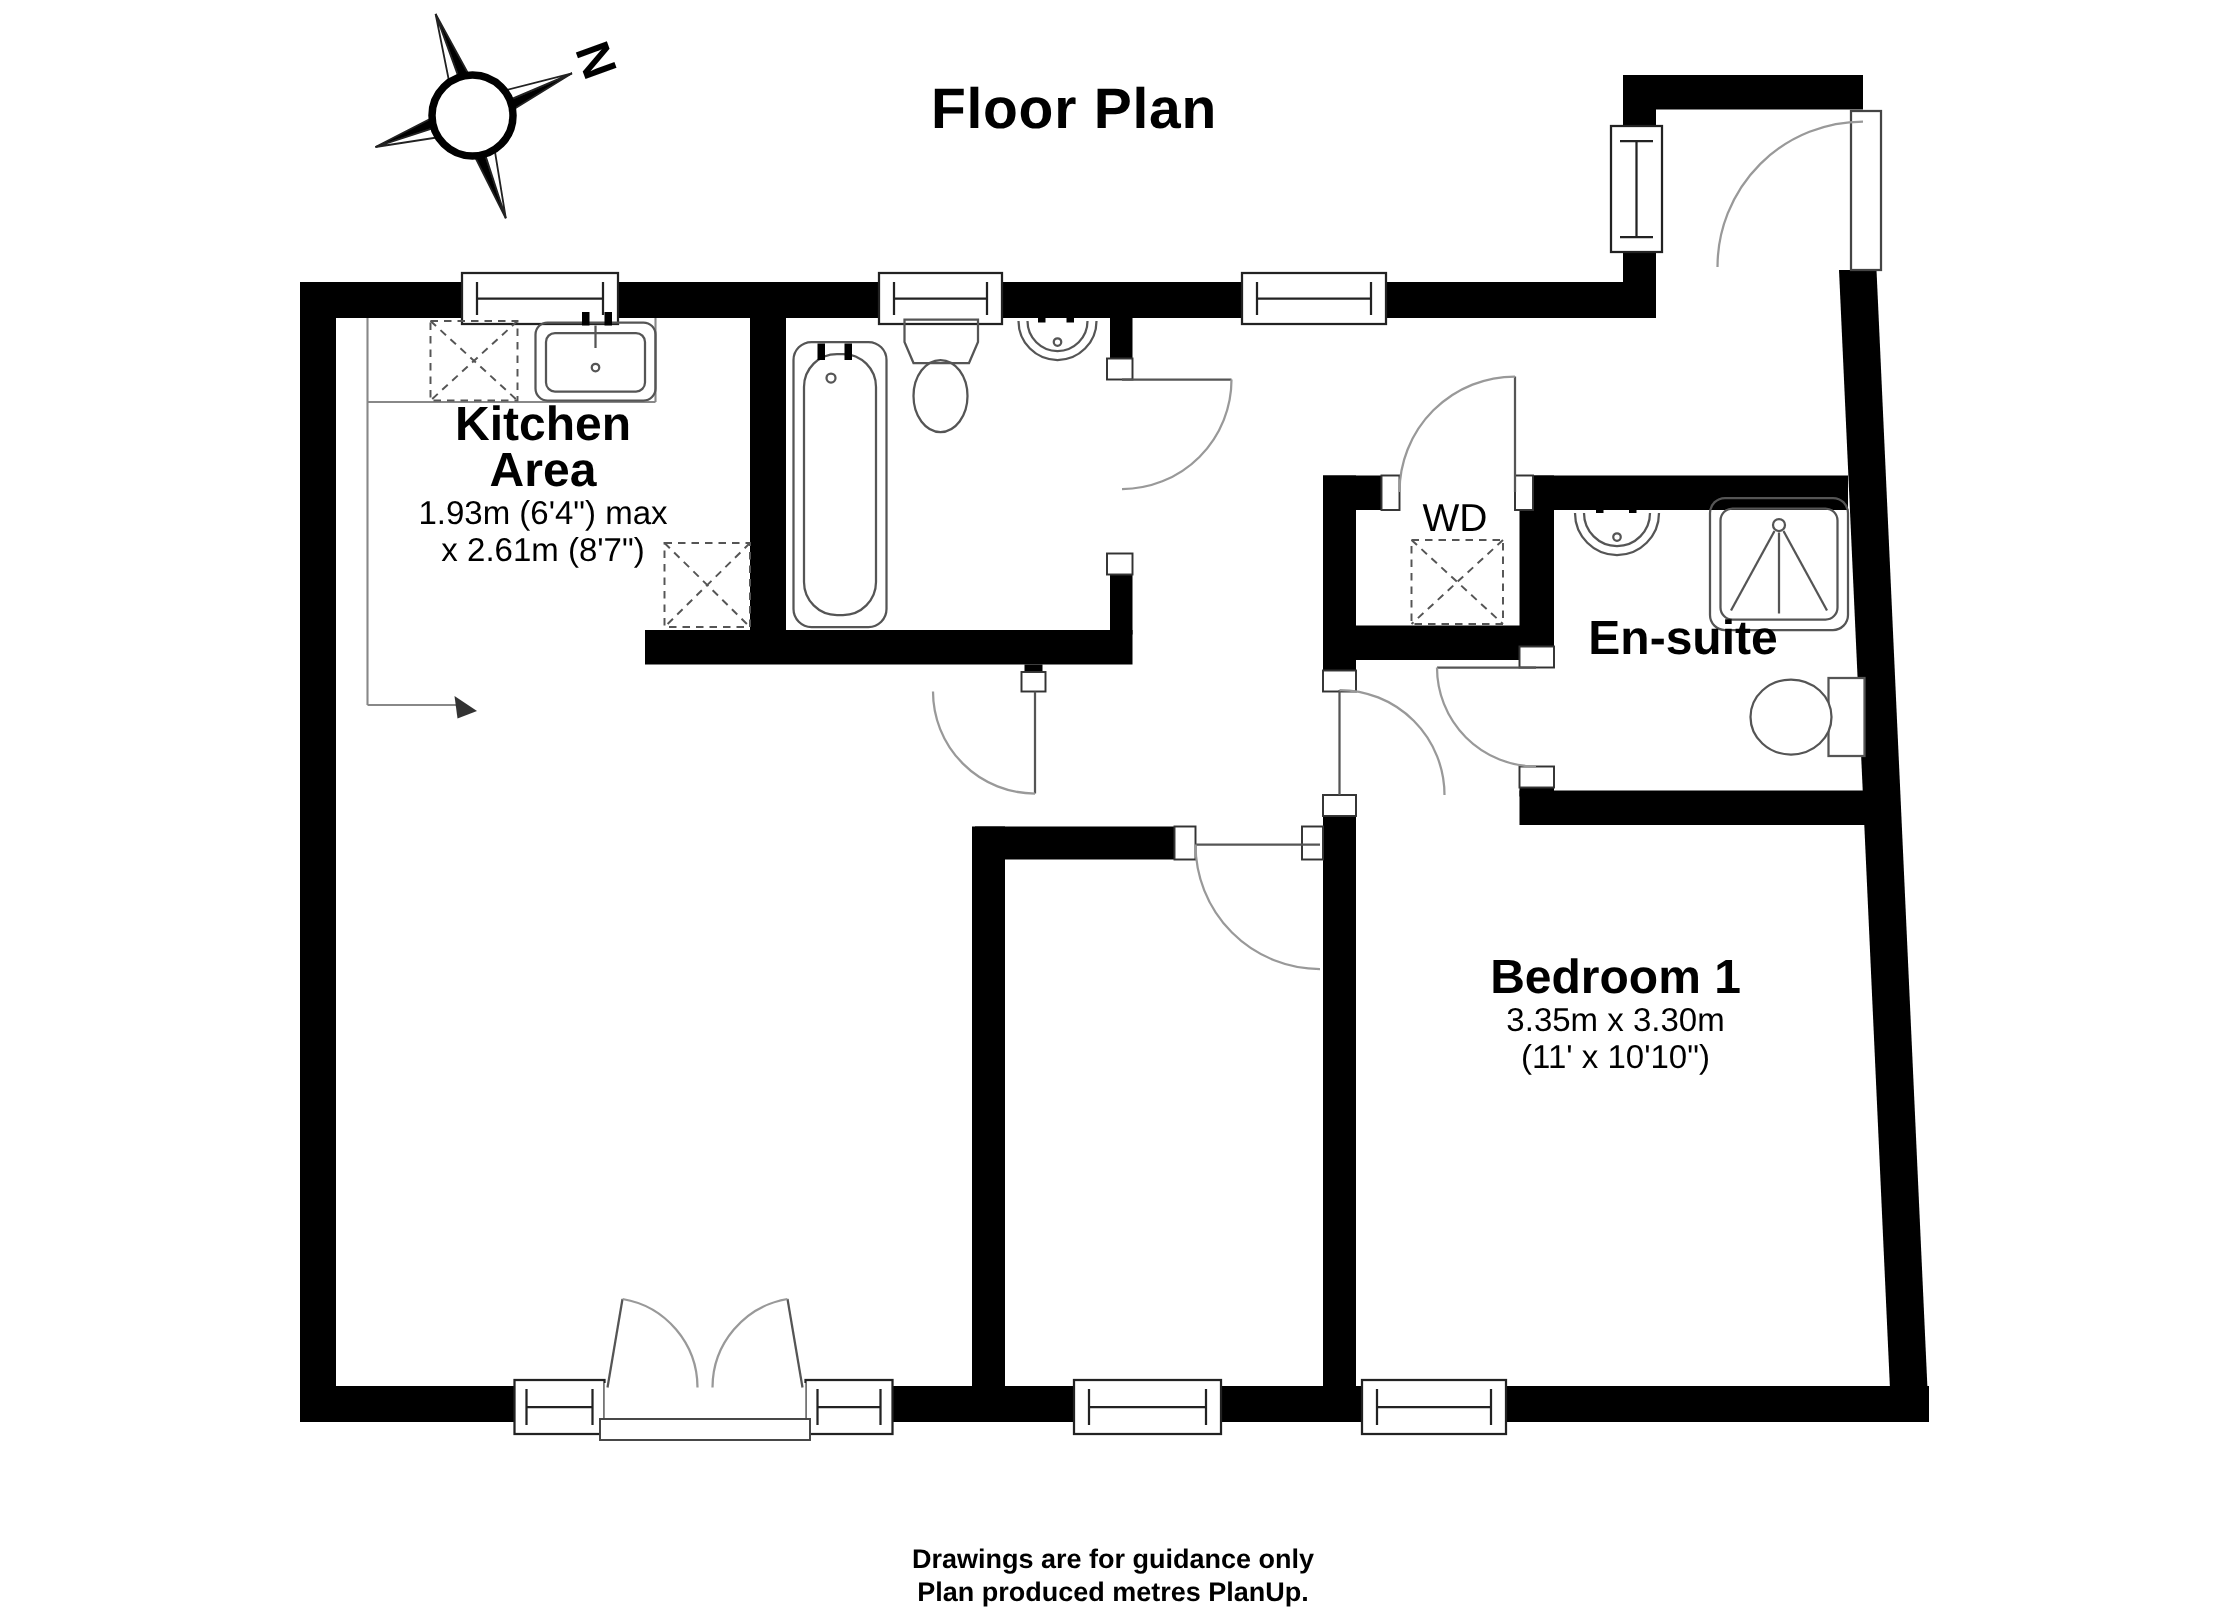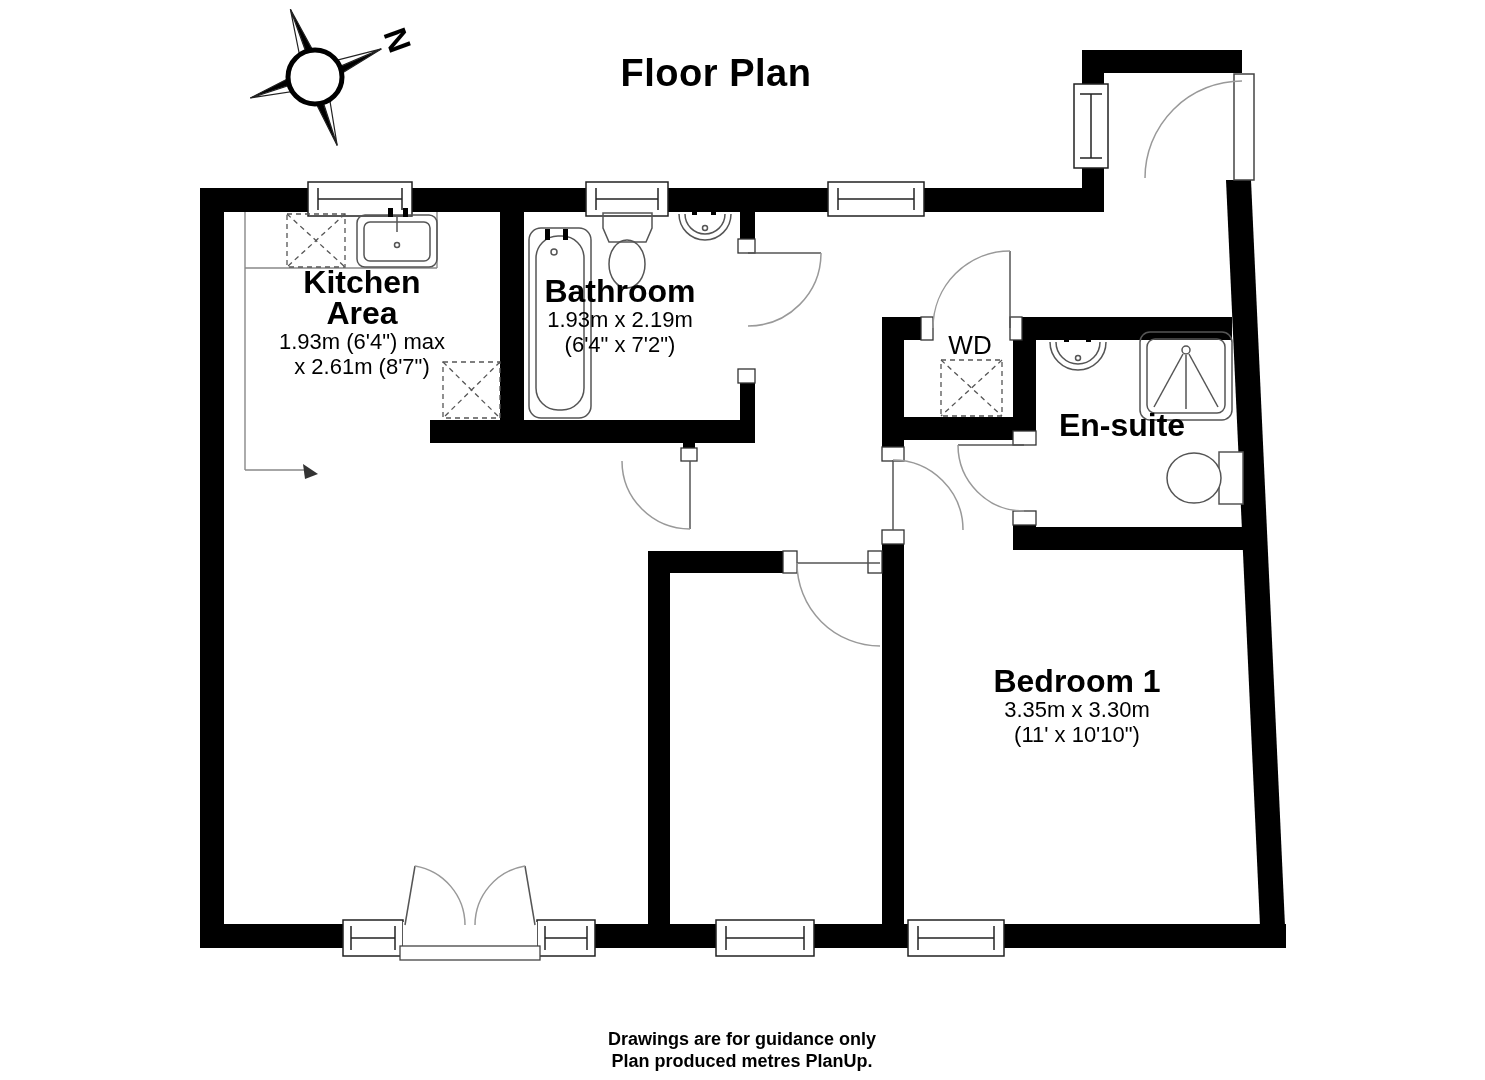--- a/index.html
+++ b/index.html
@@ -246,37 +246,32 @@
 
   <div class="abs ctr title-h" style="left:716px;top:52px">Floor Plan</div>
 
   <div class="abs ctr room-label" style="left:362px;top:267px">
     <div class="rname">Kitchen</div>
     <div class="rname">Area</div>
     <div class="rdim">1.93m (6'4") max</div>
     <div class="rdim">x 2.61m (8'7")</div>
   </div>
 
-  <div class="abs ctr room-label" style="left:620px;top:276px">
-    <div class="rname">Bathroom</div>
-    <div class="rdim">1.93m x 2.19m</div>
-    <div class="rdim">(6'4" x 7'2")</div>
-  </div>
 
   <div class="abs ctr room-label" style="left:970px;top:331px">
     <div class="rname-sm">WD</div>
   </div>
 
   <div class="abs ctr room-label" style="left:1122px;top:410px">
     <div class="rname">En-suite</div>
   </div>
 
 
 
-  <div class="abs ctr room-label" style="left:1077px;top:666px">
+  <div class="abs ctr room-label" style="left:1077px;top:636px">
     <div class="rname">Bedroom 1</div>
     <div class="rdim">3.35m x 3.30m</div>
     <div class="rdim">(11' x 10'10")</div>
   </div>
 
   <div class="abs ctr foot-small" style="left:742px;top:1028px">Drawings are for guidance only</div>
   <div class="abs ctr foot-small" style="left:742px;top:1050px">Plan produced metres PlanUp.</div>
 
 </div>
 

